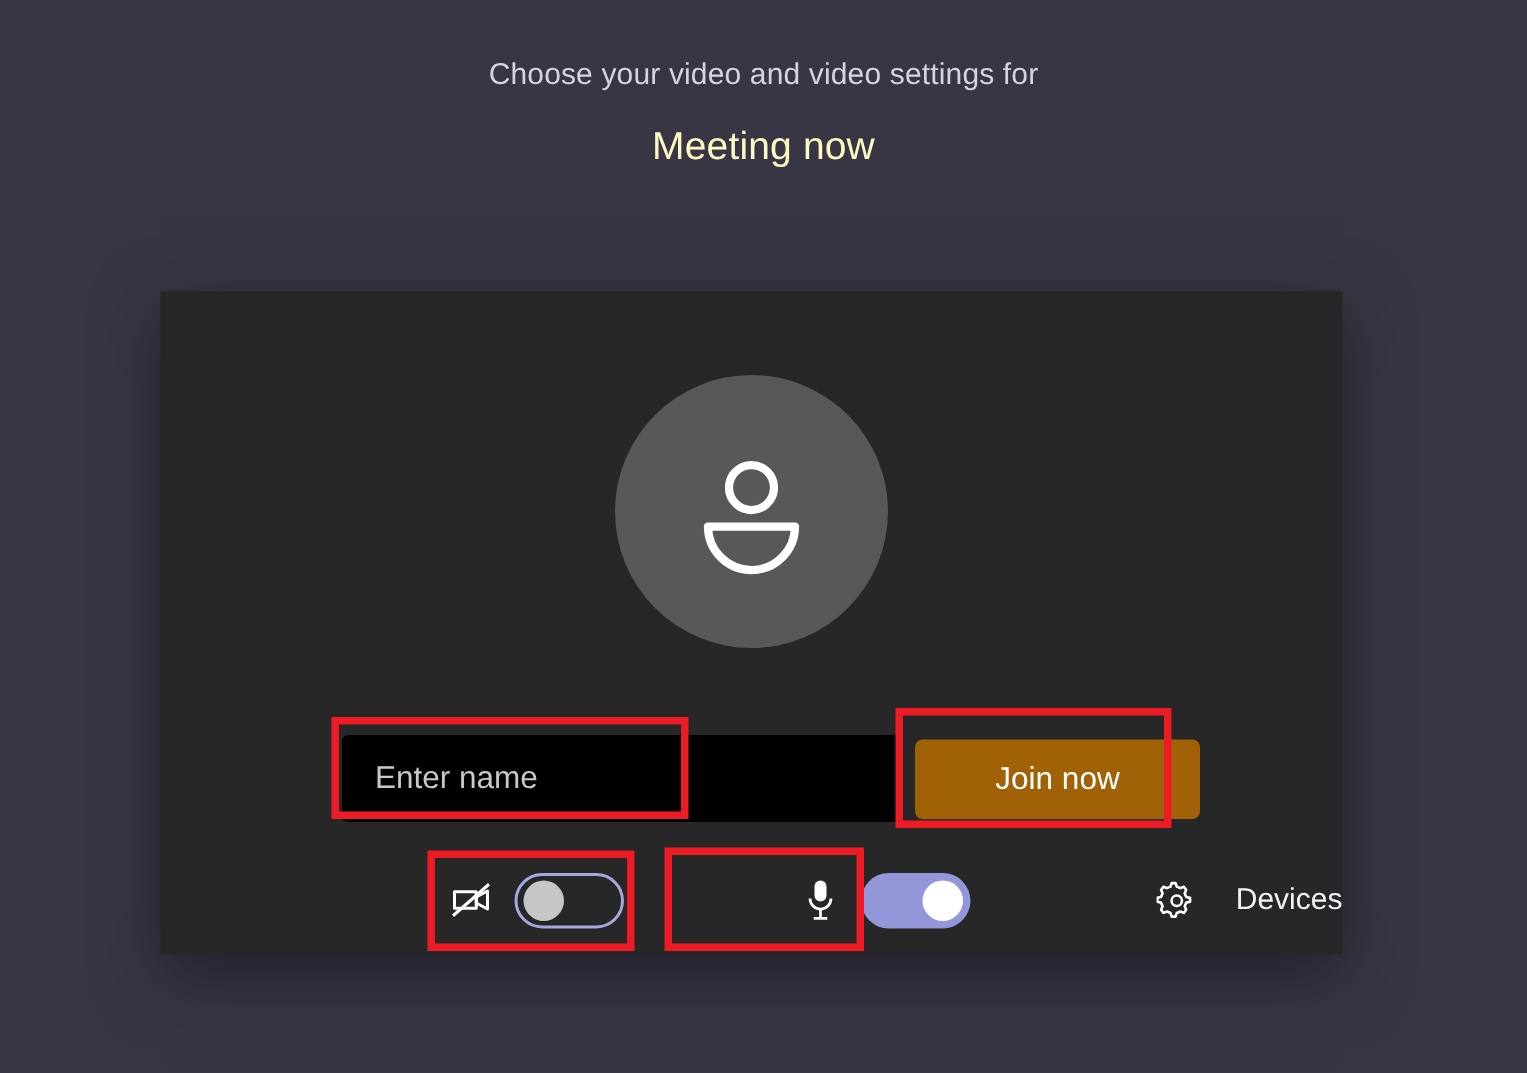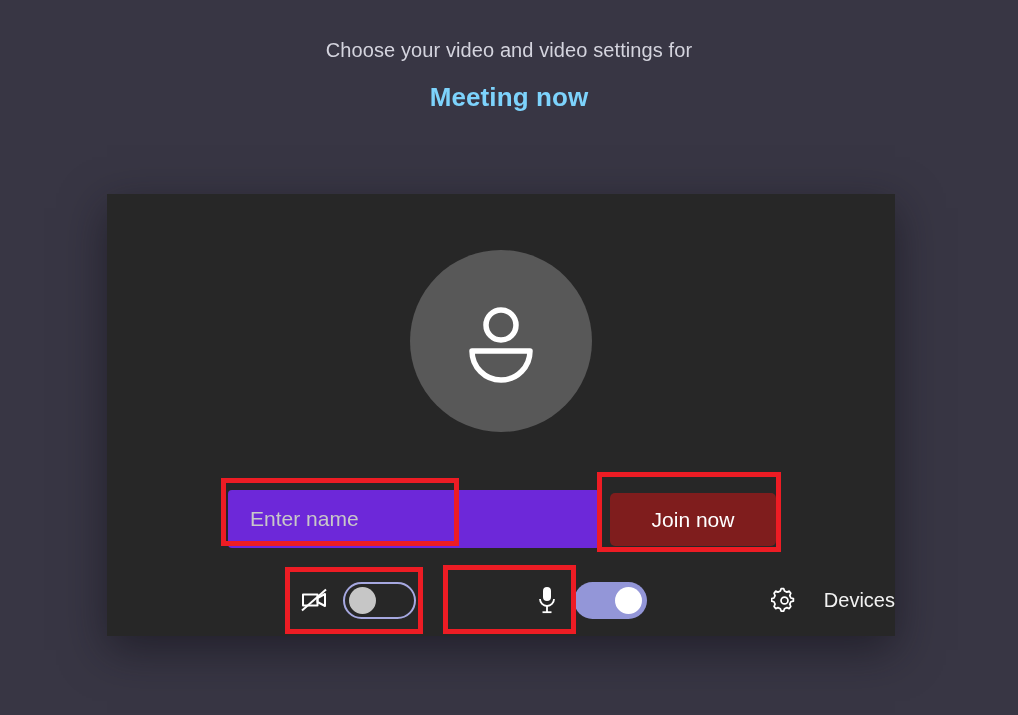--- a/index.html
+++ b/index.html
@@ -31,22 +31,22 @@
     line-height: 26px;
     font-weight: 400;
     color: #d4d4de;
     letter-spacing: 0.1px;
   }
 
   .title {
     margin-top: 18px;
     font-size: 26px;
     line-height: 32px;
-    font-weight: 700;
-    color: #7dd3fc;
+    font-weight: 400;
+    color: #fef9c3;
     letter-spacing: 0.1px;
   }
 
   
   .panel {
     position: absolute;
     left: 107px;
     top: 194px;
     width: 788px;
     height: 442px;
@@ -87,41 +87,41 @@
     width: 788px;
     height: 78px;
   }
 
   .name-input {
     position: absolute;
     left: 121px;
     top: 8px;
     width: 372px;
     height: 58px;
-    background: #6d28d9;
+    background: #000000;
     border: none;
     border-radius: 4px;
     color: #c8c8c8;
     font-family: "Liberation Sans", sans-serif;
     font-size: 21px;
     padding: 0 22px;
     outline: none;
   }
   .name-input::placeholder {
     color: #c8c8c8;
     opacity: 1;
   }
 
   .join-btn {
     position: absolute;
     left: 503px;
     top: 11px;
-    width: 166px;
+    width: 190px;
     height: 53px;
-    background: #7f1d1d;
+    background: #a16207;
     border: none;
     border-radius: 5px;
     color: #ffffff;
     font-family: "Liberation Sans", sans-serif;
     font-size: 21px;
     cursor: pointer;
   }
 
   
   .controls-row {

